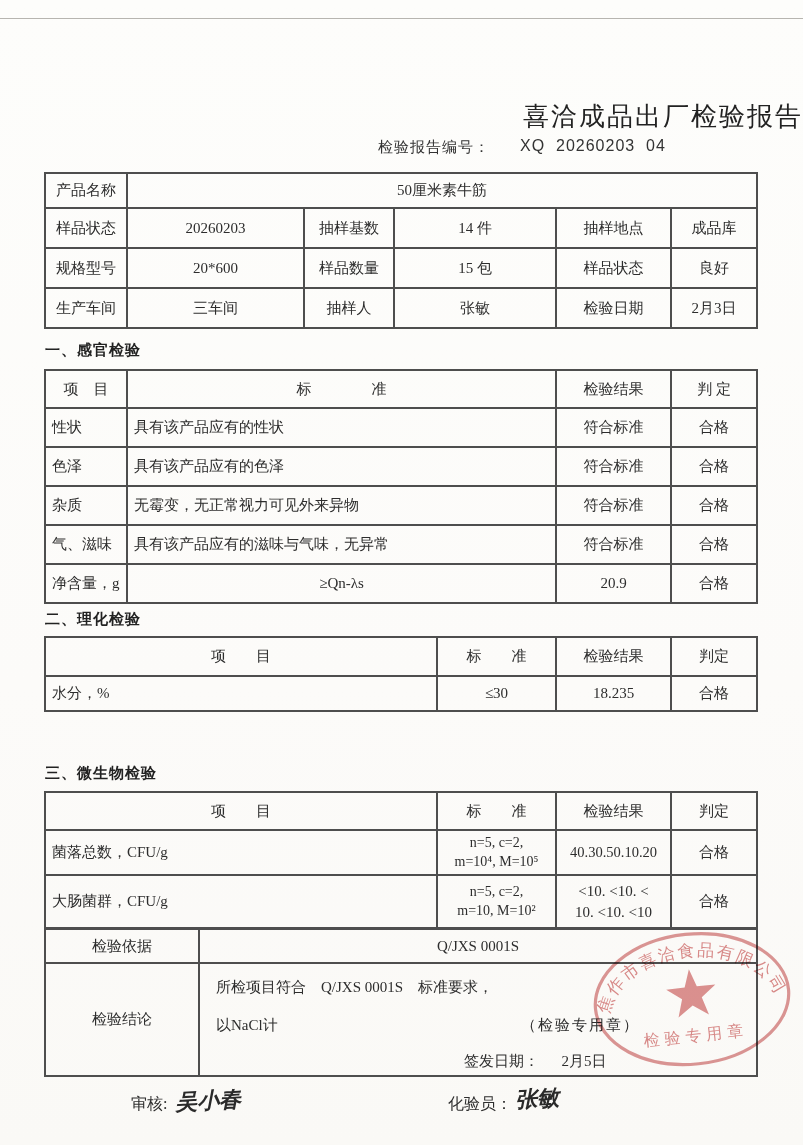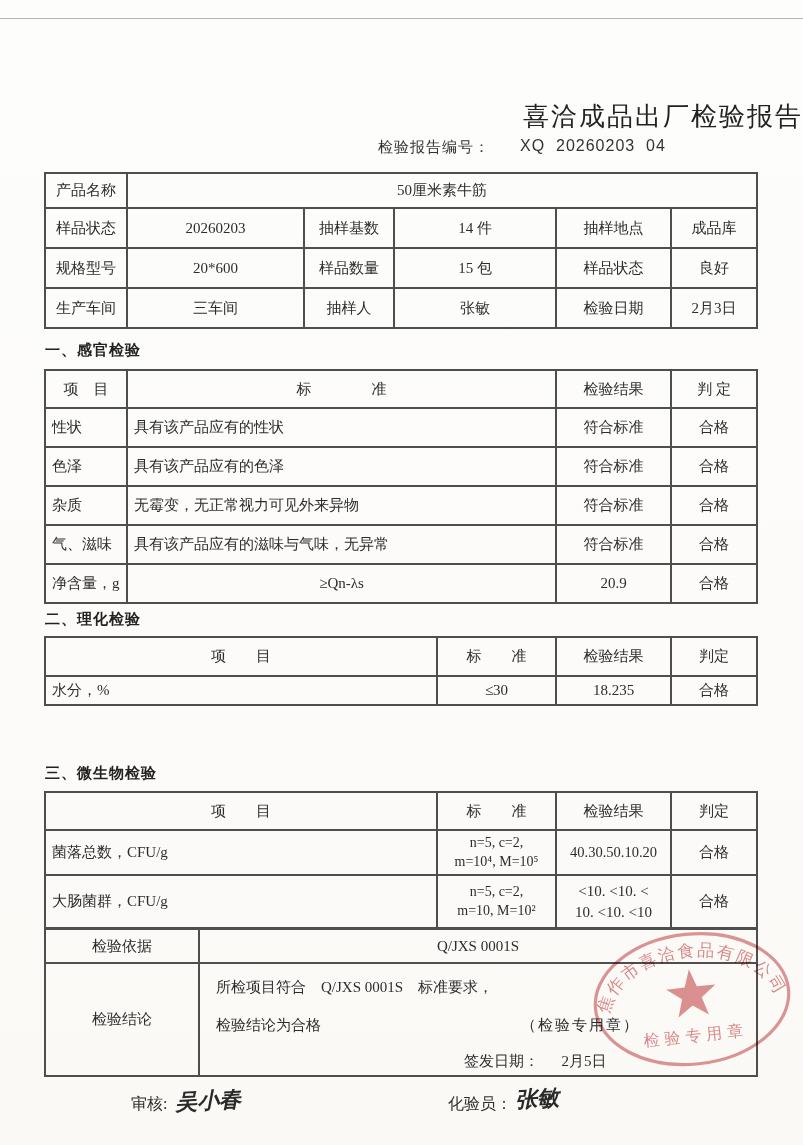--- a/index.html
+++ b/index.html
@@ -162,21 +162,21 @@
         <col style="width:115px">
         <col style="width:86px">
       </colgroup>
     <tbody>
         <tr style="height:39px;">
       <th>项　　目</th>
       <th>标　　准</th>
       <th>检验结果</th>
       <th>判定</th>
     </tr>
-    <tr style="height:29px;">
+    <tr style="height:35px;">
       <td class="l">水分，%</td>
       <td class="c">≤30</td>
       <td class="c">18.235</td>
       <td class="c">合格</td>
     </tr>
   </tbody>
     </table>
 
   <div class="heading" style="top:764px;">三、微生物检验</div>
   <table style="top:791px;width:712px;">
@@ -225,21 +225,21 @@
     <tbody>
         <tr style="height:34px;">
       <td class="c">检验依据</td>
       <td class="c">Q/JXS 0001S</td>
     </tr>
     <tr style="height:111px;">
       <td class="c">检验结论</td>
       <td>
         <div class="concl-cell">
           <div class="concl-line1">所检项目符合    Q/JXS 0001S    标准要求，</div>
-          <div class="concl-line2">检验结论为合格</div>
+          <div class="concl-line2">以NaCl计</div>
           <div class="seal-note">（检验专用章）</div>
           <div class="issue-line">签发日期：      2月5日</div>
         </div>
       </td>
     </tr>
   </tbody>
     </table>
 
   <div class="signatures">
     <span class="sig-review-label">审核:</span>

